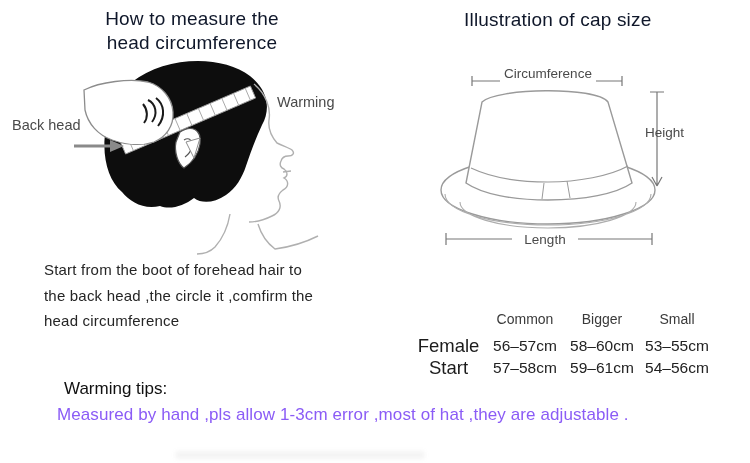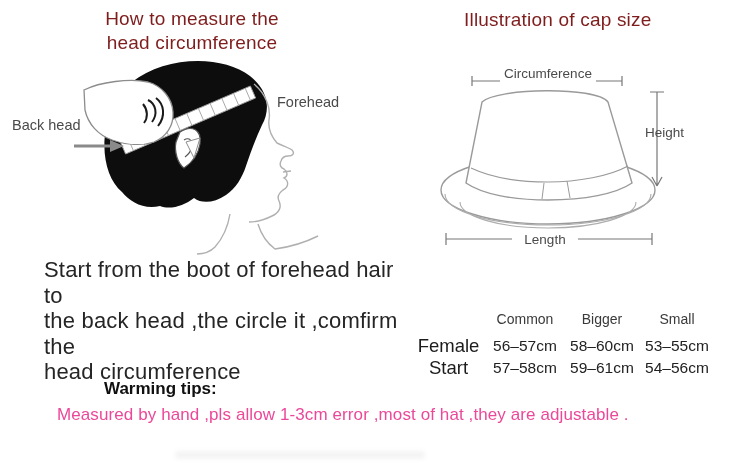--- a/index.html
+++ b/index.html
@@ -5,33 +5,33 @@
   html,body{margin:0;padding:0;}
   body{
     width:750px;height:463px;background:#ffffff;
     font-family:"Liberation Sans","DejaVu Sans",sans-serif;
     position:relative;overflow:hidden;color:#262626;
   }
   .abs{position:absolute;}
 
   
   .section-title{
-    color:#7f1d1d;font-size:19px;line-height:24px;font-weight:400;
+    color:#0f172a;font-size:19px;line-height:24px;font-weight:400;
     letter-spacing:.2px;
   }
   .title-left{left:76px;top:7px;width:232px;text-align:center;}
   .title-right{left:464px;top:8px;width:240px;}
 
   
   .draw-label{color:#4a4a4a;font-size:13.5px;white-space:nowrap;}
 
   
   .desc{
     left:44px;top:257px;width:360px;
-    font-size:22px;line-height:25.5px;color:#252525;letter-spacing:.2px;
+    font-size:15px;line-height:25.5px;color:#252525;letter-spacing:.2px;
   }
 
   
   .size-table{
     left:413px;top:272px;
     display:grid;
     grid-template-columns:71px 74px 72px 70px;
     grid-template-rows:23px 18px 20px;
     gap:4px;
   }
@@ -40,22 +40,22 @@
     font-size:15.5px;color:#222;white-space:nowrap;margin-top:47px;
   }
   .cell.head{background:#e7e7e7;color:#3a3a3a;font-size:14px;}
   .cell.corner{background:#e7e7e7;}
   .cell.val{background:#f97316;border-radius:6px;}
   .cell.rowlabel{font-size:18.5px;color:#1c1c1c;}
   .cell.female{background:#5eead4;}
   .cell.male{background:#2fb8aa;}
 
   
-  .tips-title{left:64px;top:379px;font-size:17px;font-weight:700;color:#101010;margin-left:40px;}
-  .tips-body{left:57px;top:405px;font-size:17px;color:#ec4899;letter-spacing:.1px;}
+  .tips-title{left:64px;top:379px;font-size:17px;font-weight:400;color:#101010;}
+  .tips-body{left:57px;top:405px;font-size:17px;color:#8b5cf6;letter-spacing:.1px;}
 
   .bottom-smudge{
     left:175px;top:451px;width:250px;height:8px;
     background:rgba(120,120,120,.08);filter:blur(2px);border-radius:4px;
   }
   svg{display:block;}
 </style>
 </head>
 <body>
 
@@ -123,21 +123,21 @@
     C 289 129, 289 135, 283 138
     C 279 141, 277 145, 279 149
     C 282 155, 279 161, 272 164
     C 264 168, 255 170, 249 170
     M 283 120 L 291 119
     M 258 172 C 261 182, 267 191, 275 197 C 290 195, 306 190, 318 184
     M 230 162 C 228 174, 223 186, 215 195 C 210 200, 203 202, 197 202"></path>
 </svg>
 
 <div class="abs draw-label" style="left:12px;top:117px;font-size:14.5px">Back head</div>
-<div class="abs draw-label" style="left:277px;top:94px;font-size:14.5px">Forehead</div>
+<div class="abs draw-label" style="left:277px;top:94px;font-size:14.5px">Warming</div>
 
 <svg class="abs" style="left:420px;top:52px" width="330" height="203" viewBox="0 0 330 203">
 
   <ellipse cx="128" cy="138" rx="107" ry="34" fill="#ffffff" stroke="#9a9a9a" stroke-width="1.4"></ellipse>
   <path fill="none" stroke="#adadad" stroke-width="1.1" d="
     M 25 142 A 103 31 0 0 0 231 142
     M 40 150 A 88 26 0 0 0 216 150"></path>
 
   <path fill="#ffffff" stroke="#9a9a9a" stroke-width="1.4" d="
     M 46 131 L 62 50

